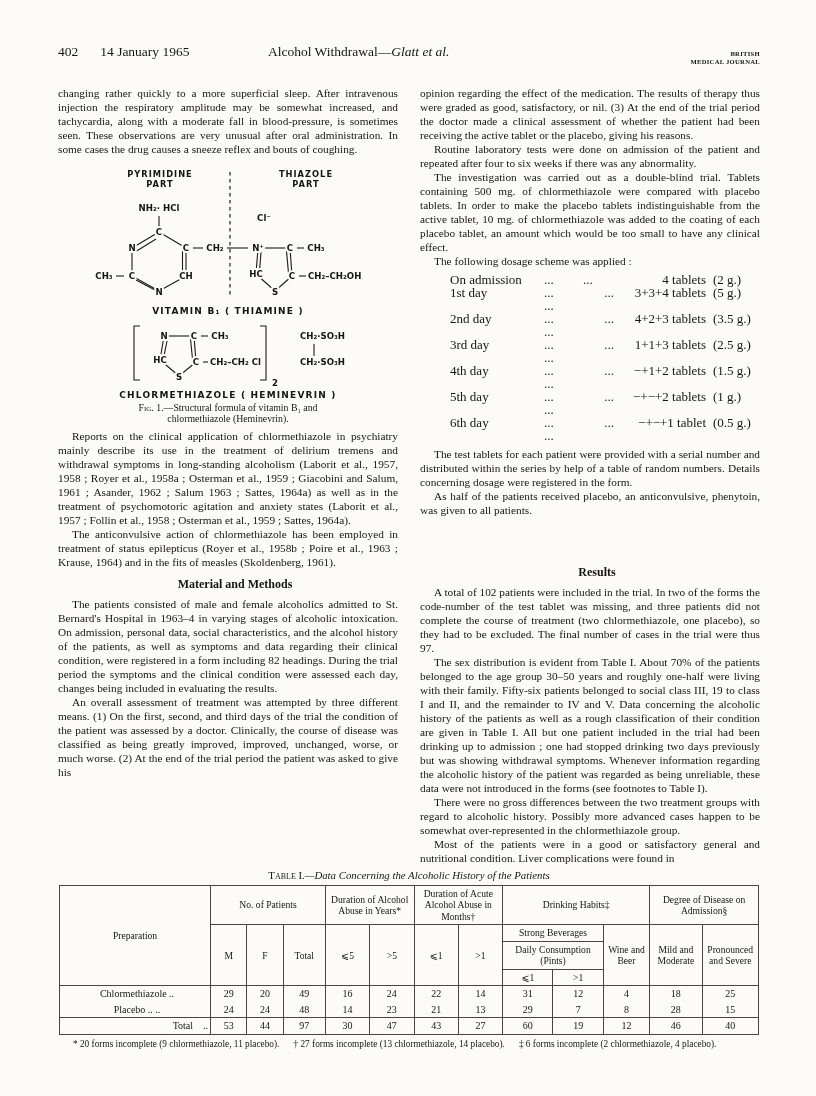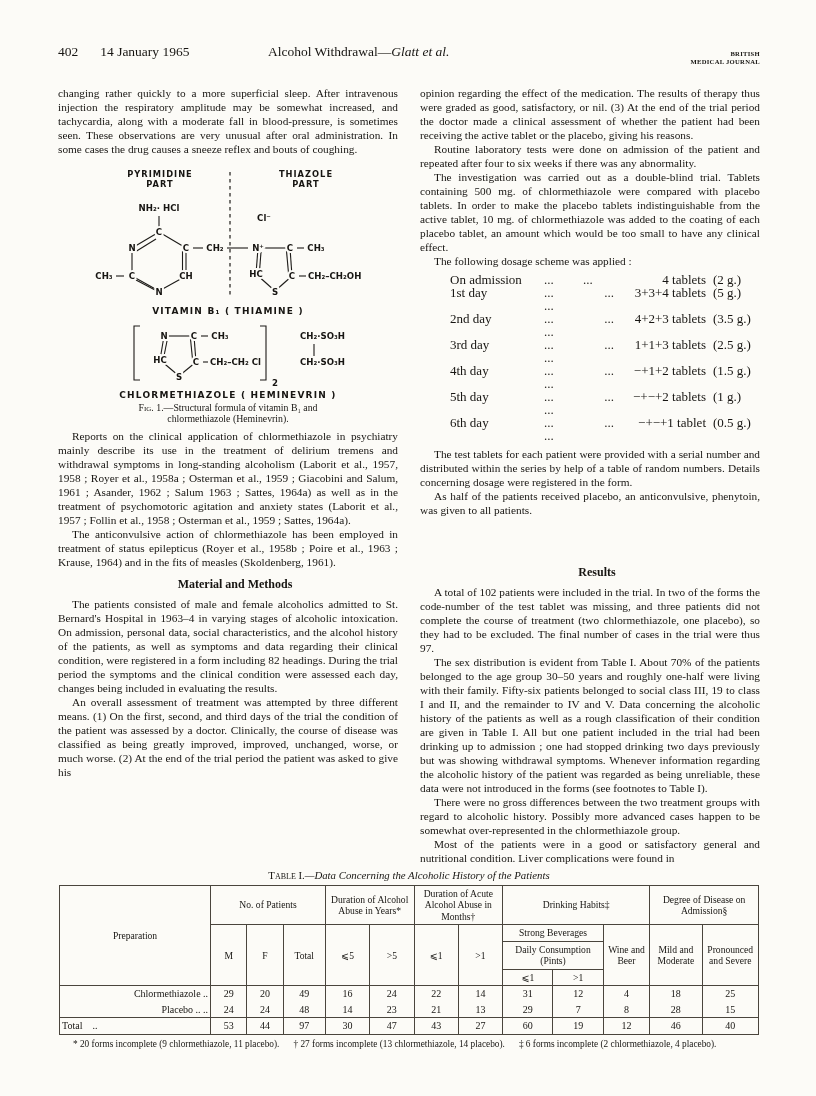--- a/index.html
+++ b/index.html
@@ -48,21 +48,21 @@
 
   
   .table-block { margin-top:4px; }
   .tbl-caption { text-align:center; font-size:10.8px; margin-bottom:4px; }
   .tbl-caption .sc { font-variant:small-caps; }
   .tbl-caption i { font-style:italic; }
   table.t1 { border-collapse:collapse; width:700px; margin:0 auto; font-size:10px; line-height:11.5px; }
   table.t1 th, table.t1 td { border:1px solid #4a453d; text-align:center; vertical-align:middle; padding:2px 2px; font-weight:normal; }
   table.t1 { border-top:1.4px solid #4a453d; border-bottom:1.4px solid #4a453d; }
   table.t1 th { font-size:9.6px; }
-  table.t1 td.name { text-align:right; padding-left:6px; white-space:nowrap; }
+  table.t1 td.name { text-align:center; padding-left:6px; white-space:nowrap; }
   table.t1 tr.body-row td { border-bottom:none; border-top:none; }
   table.t1 tr.body-row:first-of-type td { border-top:1px solid #4a453d; }
   table.t1 tr.total-row td { border-top:1px solid #4a453d; }
   .tbl-footnotes { width:700px; margin:4px auto 0; font-size:9.3px; line-height:11.5px; }
   .tbl-footnotes .fn-line1 { display:flex; gap:14px; padding-left:14px; }
 
   i { font-style:italic; }
 </style>
 </head>
 <body>
@@ -316,21 +316,21 @@
           <td>23</td>
           <td>21</td>
           <td>13</td>
           <td>29</td>
           <td>7</td>
           <td>8</td>
           <td>28</td>
           <td>15</td>
         </tr>
         <tr class="total-row">
-          <td style="text-align:left">Total  ..</td>
+          <td style="text-align:right">Total  ..</td>
           <td>53</td>
           <td>44</td>
           <td>97</td>
           <td>30</td>
           <td>47</td>
           <td>43</td>
           <td>27</td>
           <td>60</td>
           <td>19</td>
           <td>12</td>

